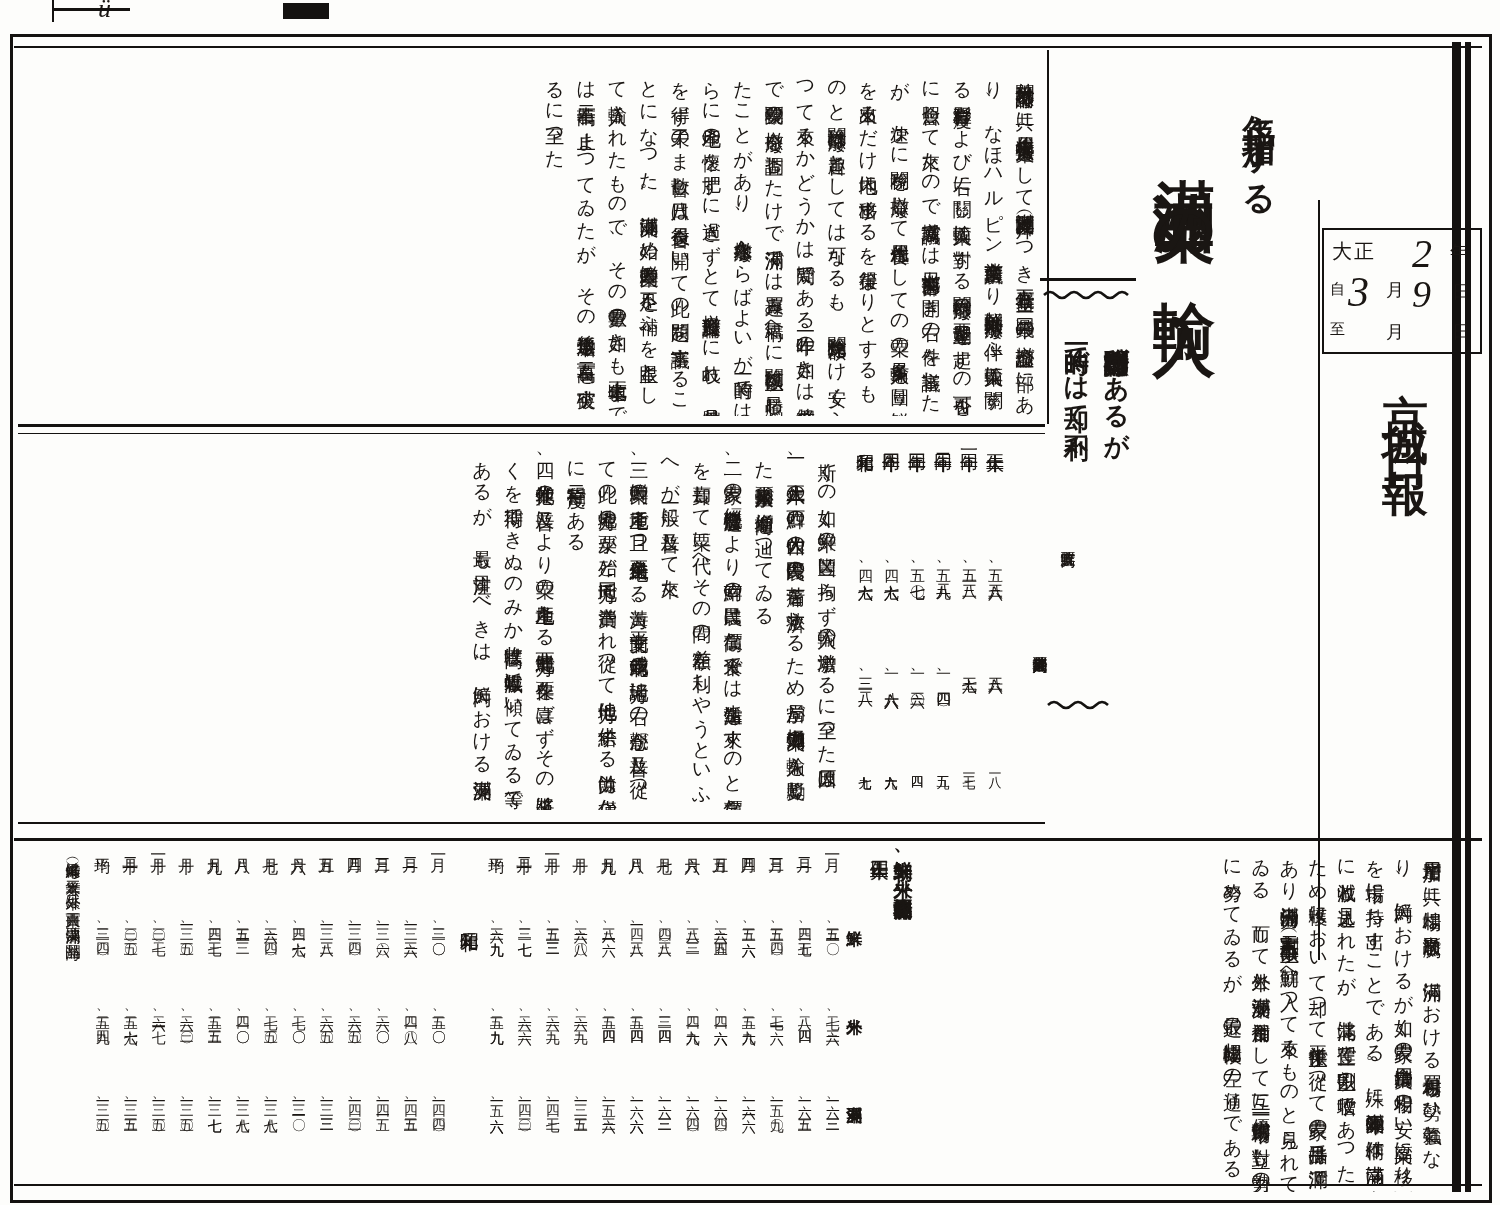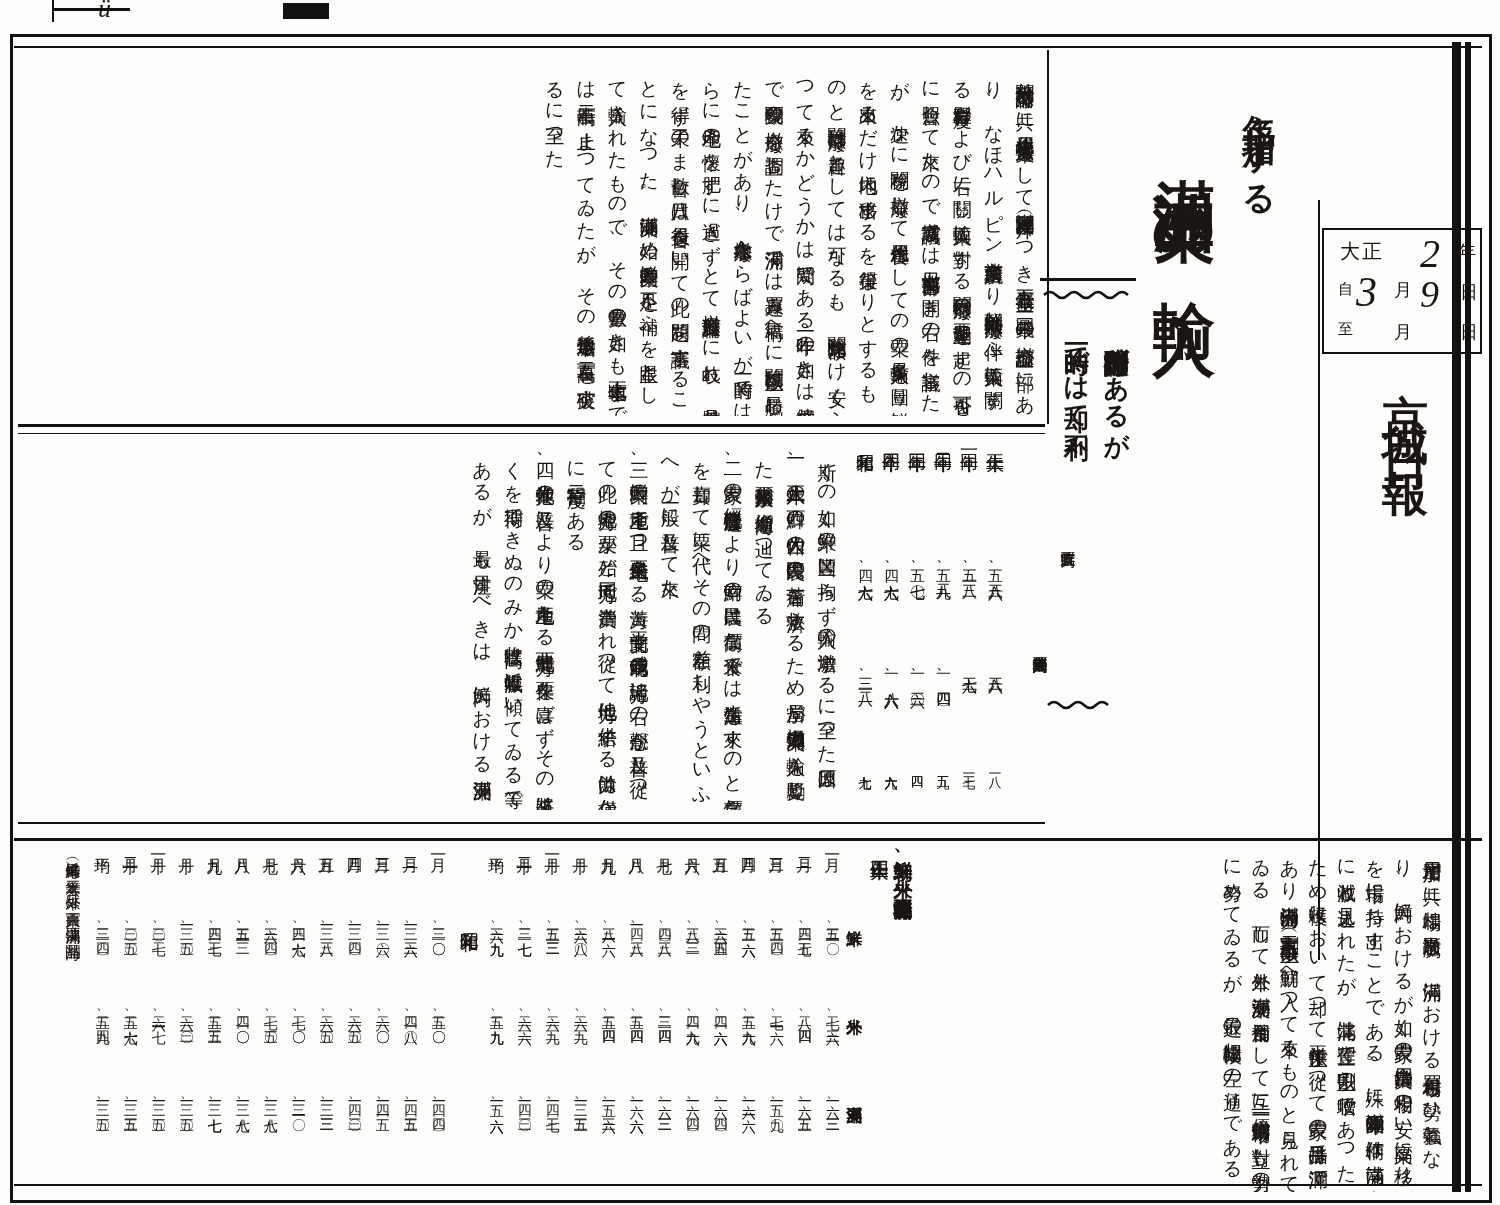--- a/index.html
+++ b/index.html
@@ -39,21 +39,21 @@
   .kicker{left:1236px;top:88px;font-size:33px;font-weight:bold;letter-spacing:7px;}
   .headline{left:1142px;top:128px;font-size:62px;font-weight:bold;letter-spacing:13px;}
   .subtitle{left:1050px;top:330px;width:86px;height:390px;font-size:25px;font-weight:bold;
             white-space:pre-line;line-height:1.6;}
   .subtitle-rule{left:1040px;top:278px;width:96px;height:3px;}
   .wave{stroke:#141210;stroke-width:2.5;fill:none;}
   .wave-top{left:1042px;top:288px;}
   .wave-bottom{left:1046px;top:698px;}
   
   .datebox{left:1322px;top:228px;width:156px;height:122px;border:2px solid #141210;font-size:18px;}
-  .datebox span{position:absolute;margin-left:8px;}
+  .datebox span{position:absolute;}
   .ds-era{left:8px;top:8px;font-size:20px;letter-spacing:2px;}
   .ds-yearval{left:88px;top:0px;font-size:40px;font-style:italic;}
   .ds-yearlbl{left:126px;top:10px;}
   .ds-from{left:6px;top:50px;font-size:15px;}
   .ds-monthval{left:24px;top:38px;font-size:42px;font-style:italic;}
   .ds-monthlbl{left:62px;top:48px;}
   .ds-dayval{left:88px;top:42px;font-size:38px;font-style:italic;}
   .ds-daylbl{left:128px;top:50px;}
   .ds-to{left:6px;top:90px;font-size:15px;}
   .ds-tomonth{left:62px;top:90px;}

